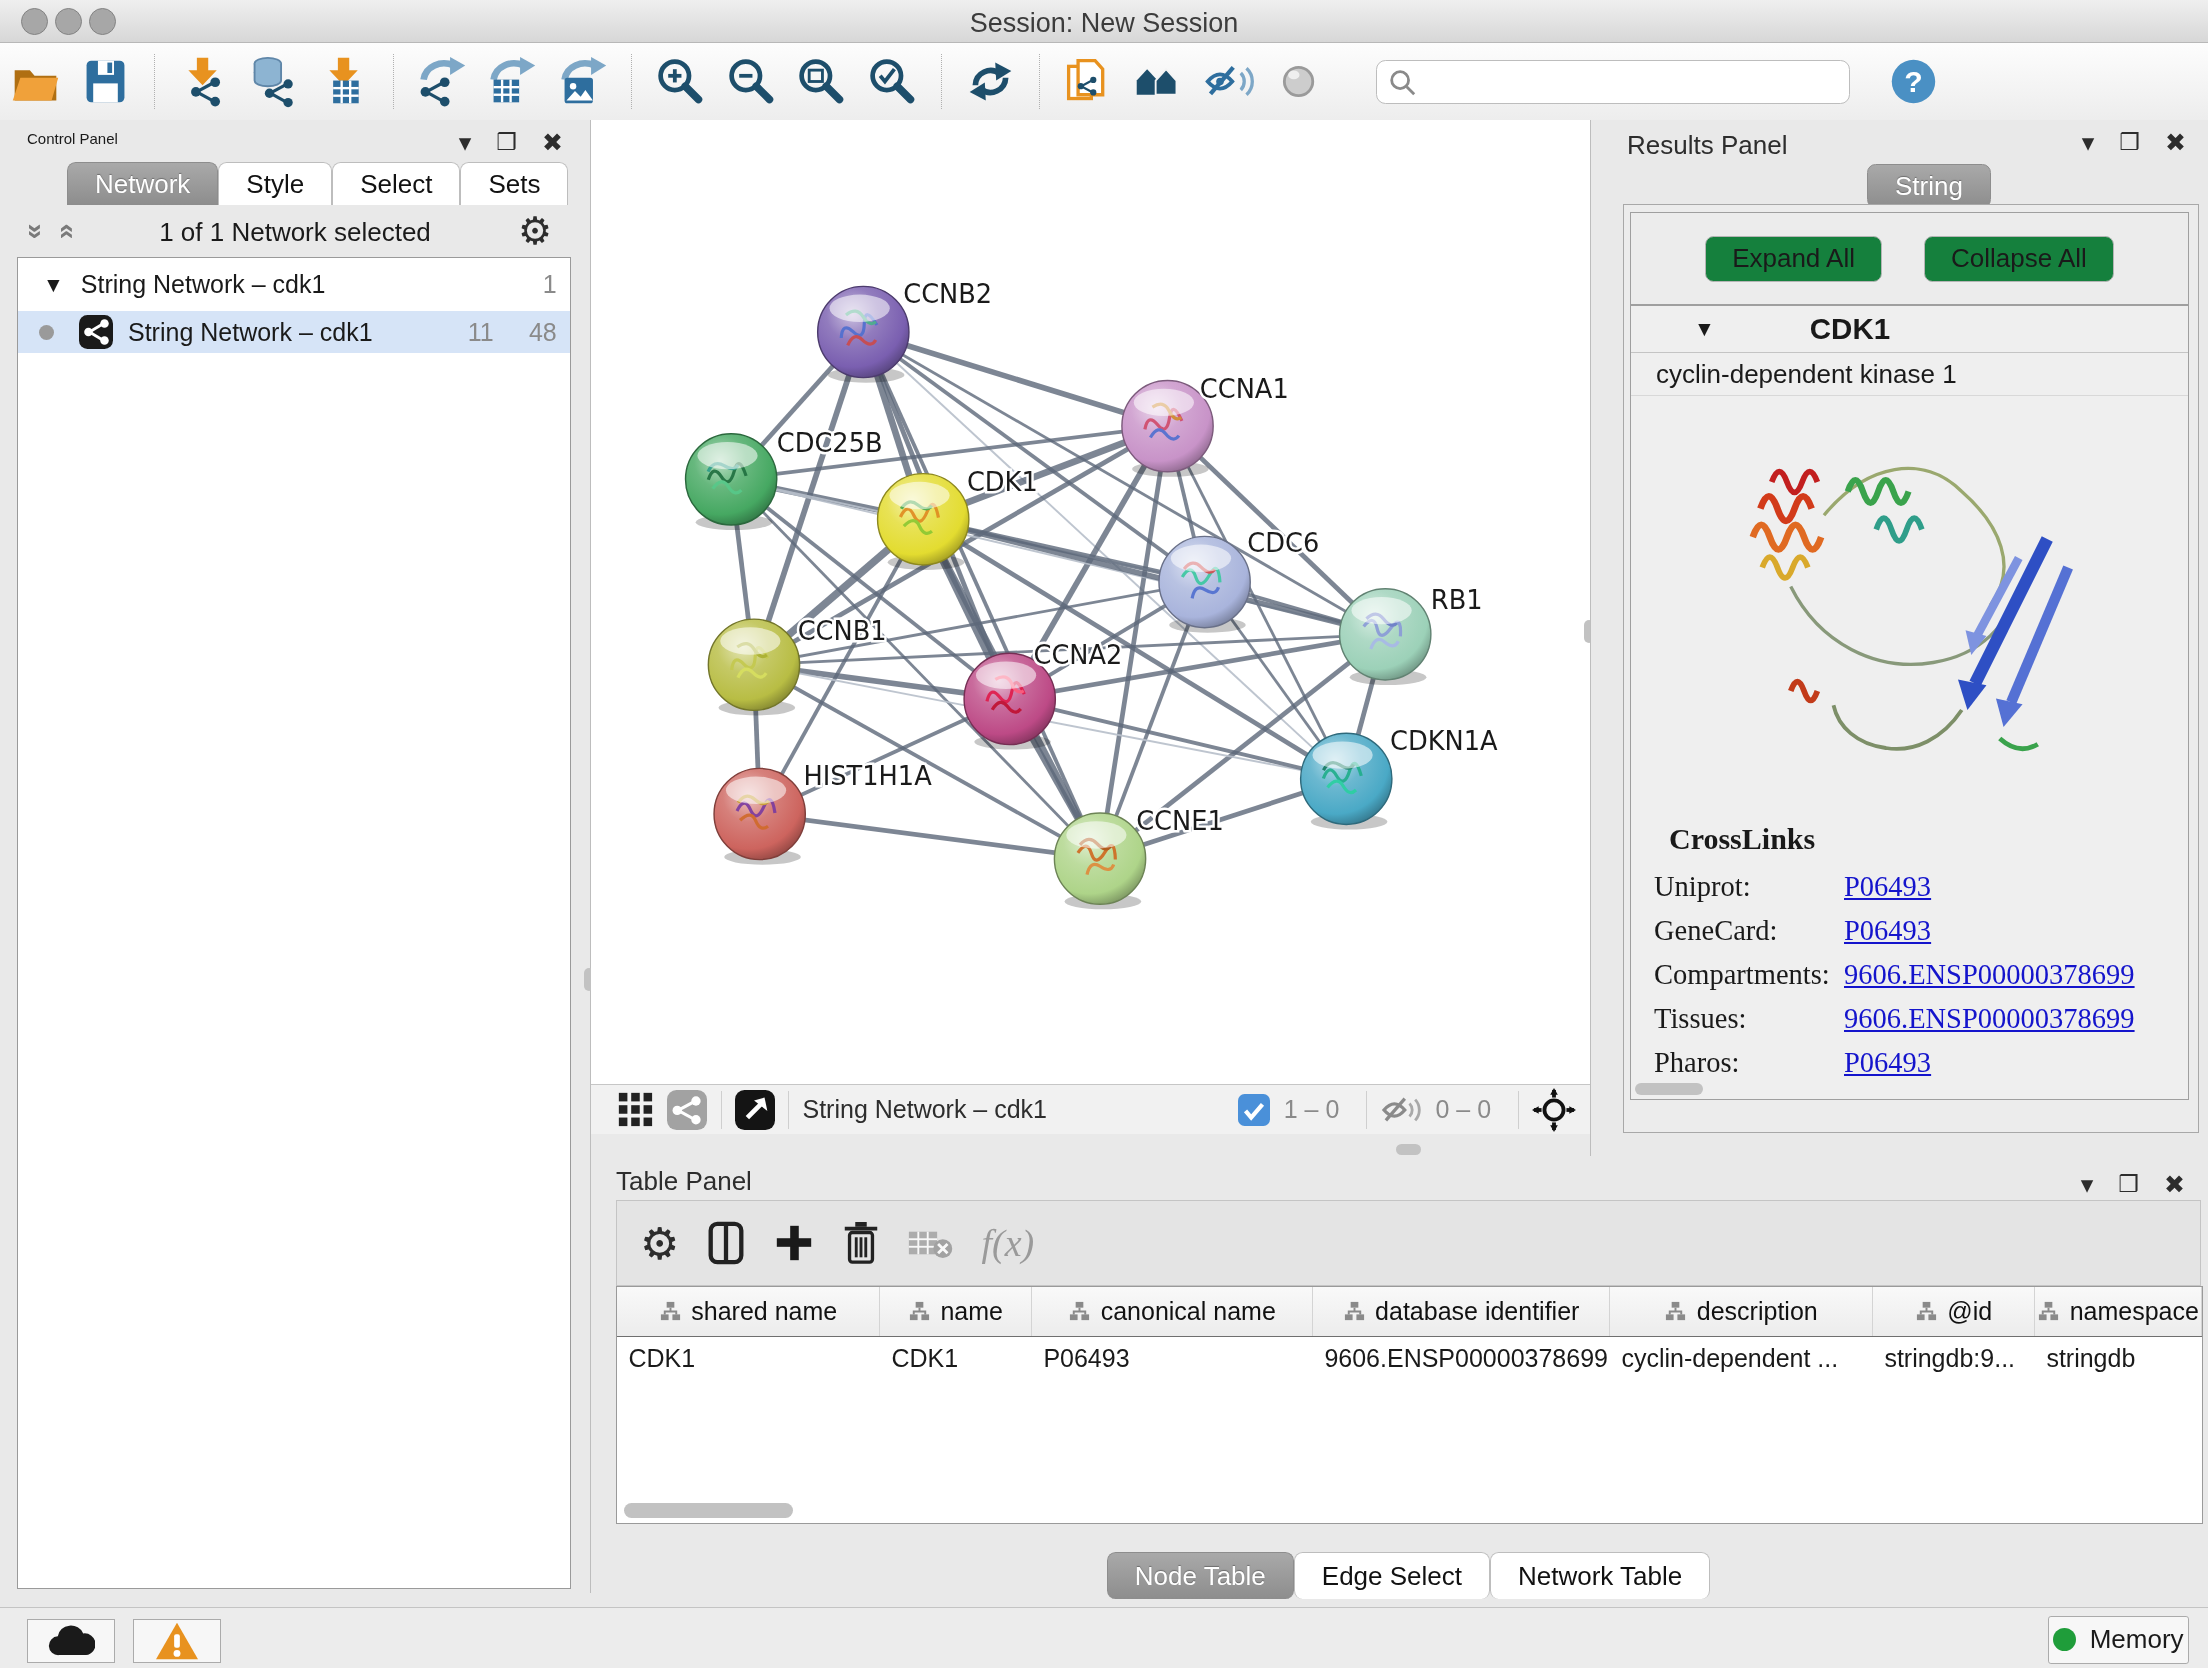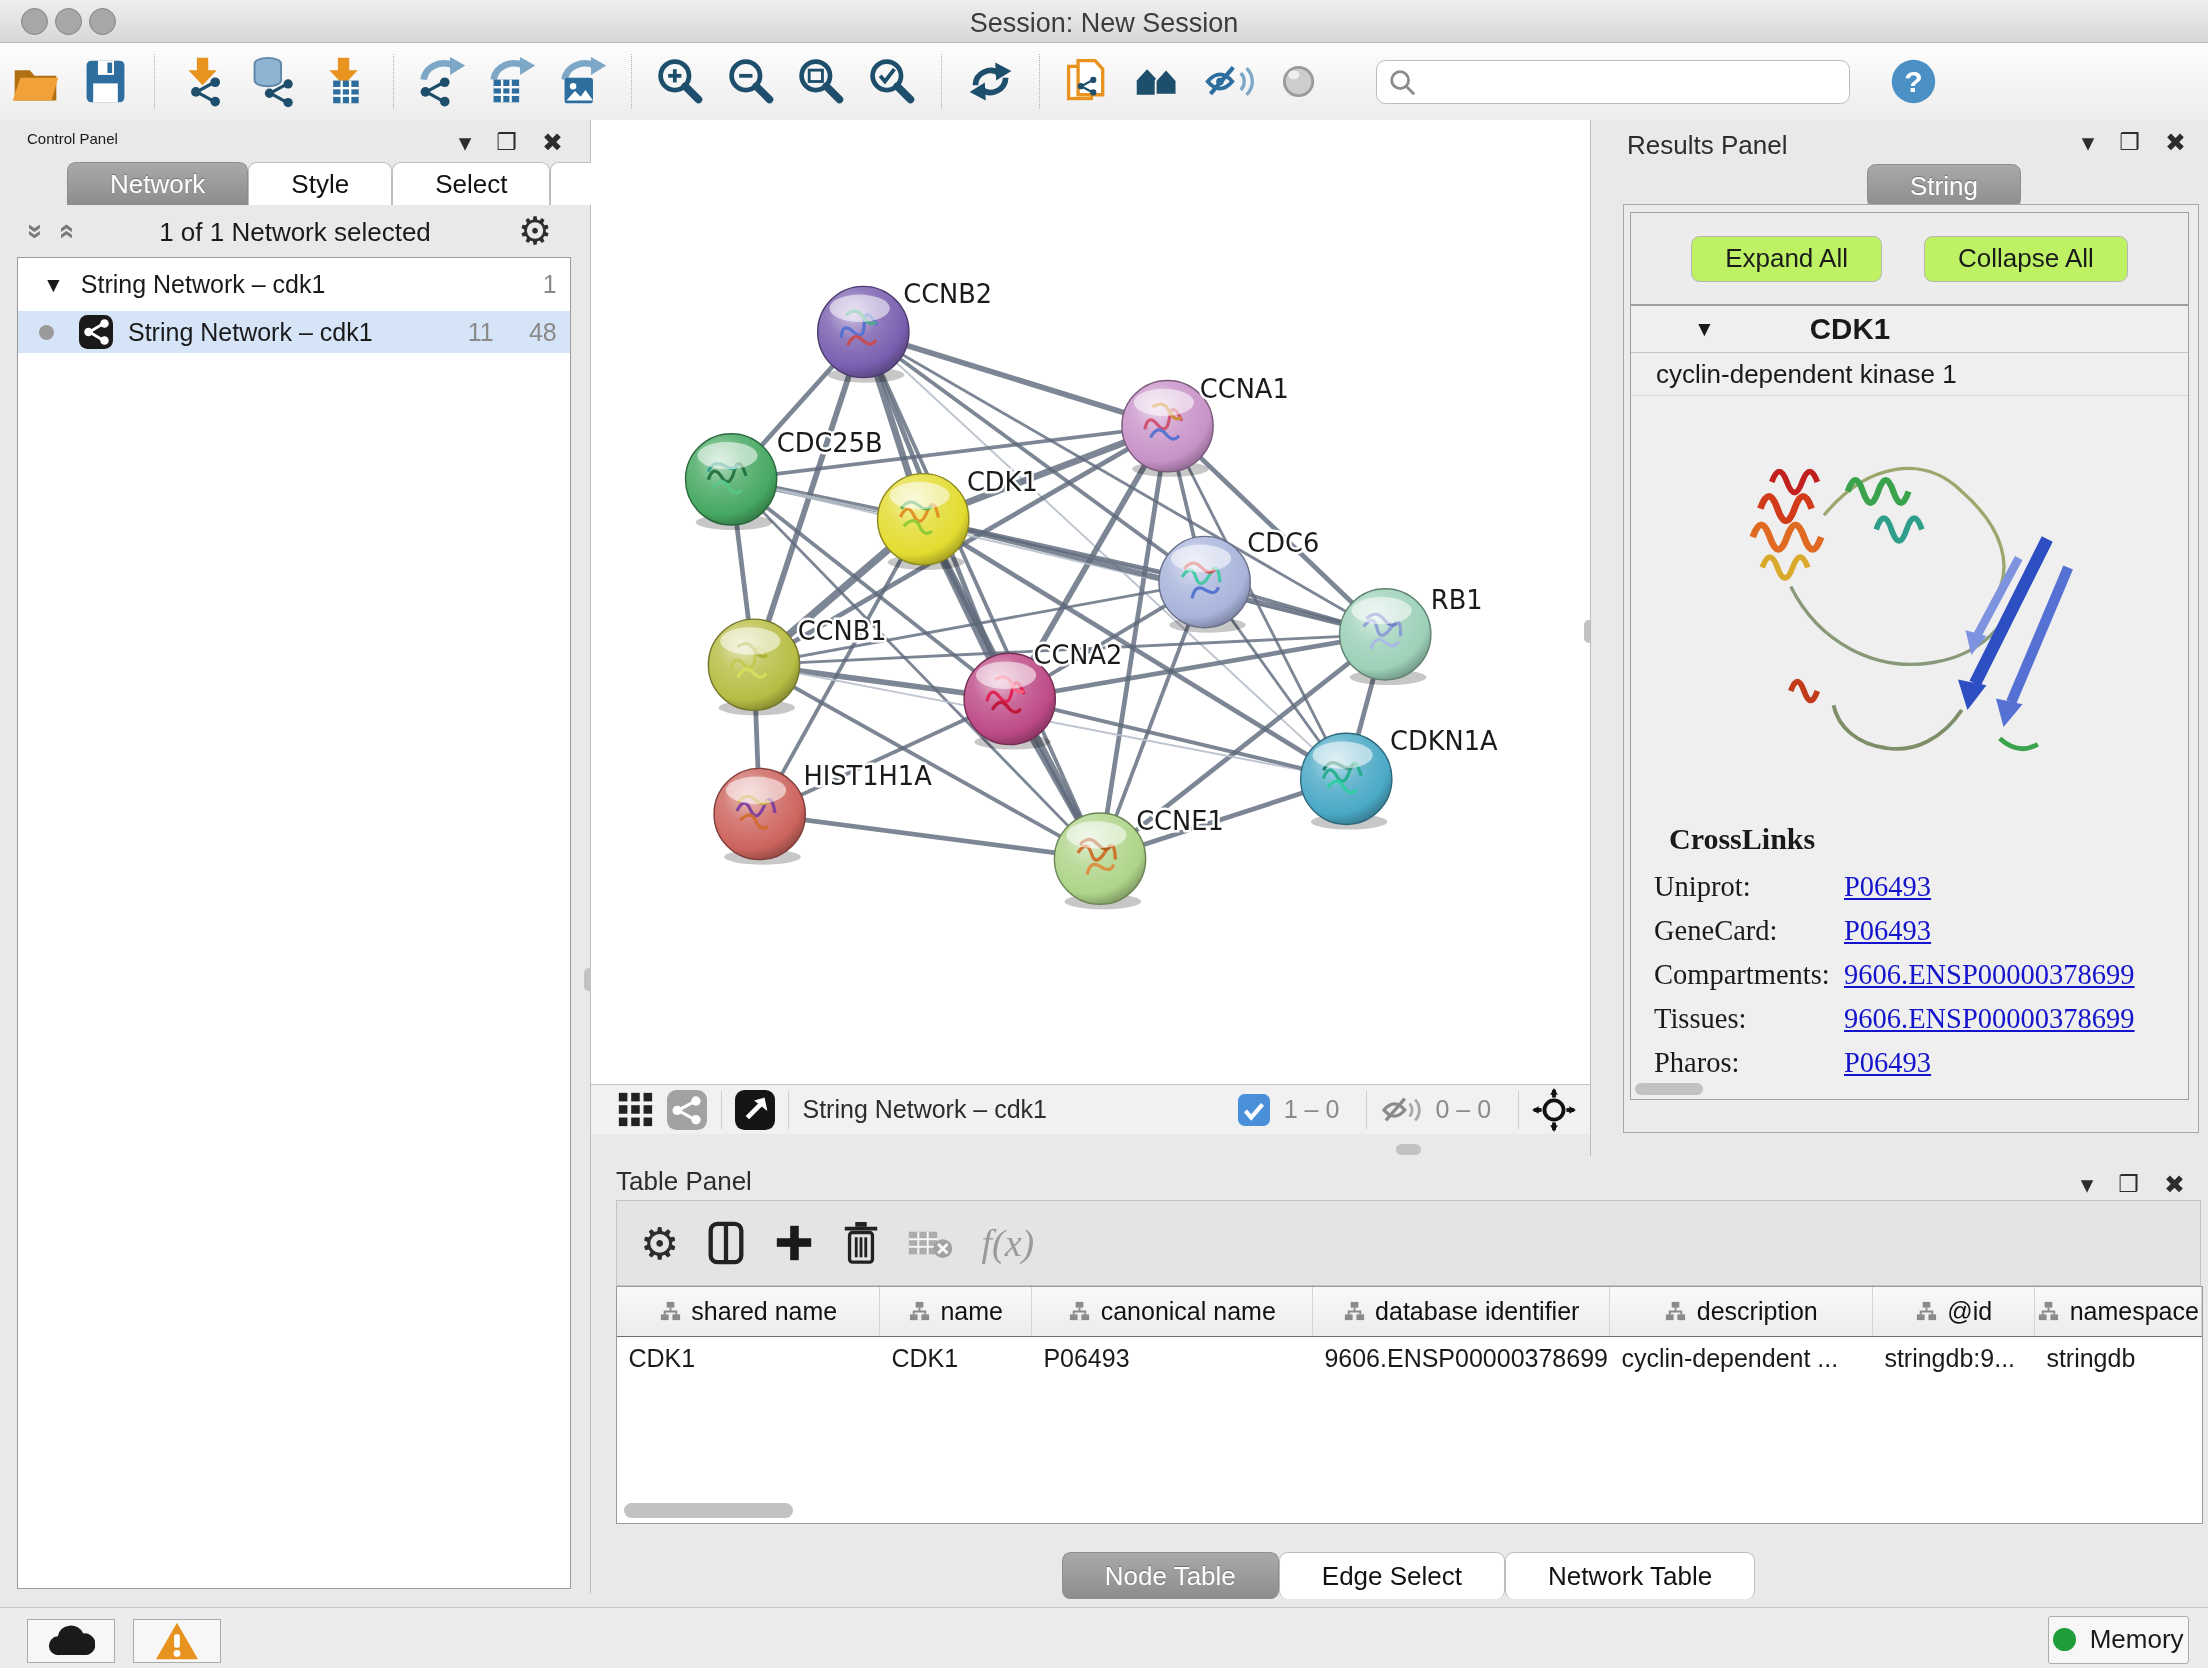--- a/index.html
+++ b/index.html
@@ -16,21 +16,21 @@
                 border-bottom:1px solid #b5b5b5;display:flex;align-items:center;}
   .tb-sep{width:0;height:55px;border-left:1.9px dotted #b0b0b0;margin:0 13.3px;}
   .tb-icon{width:59px;height:55px;display:flex;align-items:center;justify-content:center;margin:0 5.7px;}
   #search-wrap{display:flex;align-items:center;margin-left:42px;width:474px;height:44px;background:#fff;
                border:1px solid #bdbdbd;border-radius:9.5px;padding-left:9.5px;box-sizing:border-box;}
   #search-input{border:none;outline:none;font-size:25px;width:399px;background:transparent;}
   
   .panel-title{font-size:26px;color:#2d2d2d;}
   .panel-ctrls{display:flex;gap:25px;align-items:center;color:#2d2d2d;font-size:25px;}
   .ctrl-glyph{cursor:default;}
-  .tab{height:42px;display:flex;align-items:center;justify-content:center;padding:0 42px;
+  .tab{height:42px;display:flex;align-items:center;justify-content:center;padding:0 27px;
        font-size:26px;background:#fff;border:1px solid #bdbdbd;border-bottom:none;
        border-radius:8.6px 8.6px 0 0;color:#111;}
   .tab.active{background:linear-gradient(#a9a9a9,#8d8d8d);color:#fff;text-shadow:0 -1px 1px #6e6e6e;border-color:#8d8d8d;}
   .tab.pill{border-radius:8.6px;border-bottom:1px solid #8d8d8d;}
   
   #control-panel{left:0;top:120px;width:590px;height:1473px;background:#e9e9e9;border-right:1px solid #bdbdbd;}
   #cp-tree{left:17px;top:137px;width:552px;height:1330px;background:#fff;border:1px solid #9a9a9a;}
   .tree-row{display:flex;align-items:center;height:42px;font-size:25px;}
   .tree-row.selected{background:#d6e4f7;}
   .badge{color:#8a8a8a;}
@@ -40,21 +40,21 @@
   #net-toolbar{left:591px;top:1084px;width:1000px;height:49px;background:#f1f1f1;border-top:1px solid #c6c6c6;
                display:flex;align-items:center;font-size:25px;color:#8a8a8a;}
   .nt-sep{width:0;height:38px;border-left:1px solid #cfcfcf;margin:0 13.3px;}
   #net-divider{left:591px;top:1134px;width:1618px;height:28.5px;background:#e9e9e9;}
   .handle-pill{background:#c2c2c2;border-radius:7.6px;}
   
   #results-panel{left:1590px;top:120px;width:618px;height:1036px;background:#e9e9e9;border-left:1px solid #bdbdbd;}
   #rp-box{left:1623px;top:204px;width:574px;height:927px;border:1.9px solid #a8a8a8;background:#ececec;}
   #rp-buttons{left:1630px;top:212px;width:557px;height:91px;border:1px solid #9f9f9f;display:flex;align-items:center;
               justify-content:center;gap:42px;background:#ececec;}
-  .rp-btn{height:44px;padding:0 33px;background:#bef264;border:1px solid #b5b5b5;border-radius:8.6px;
+  .rp-btn{height:44px;padding:0 26px;background:#15803d;border:1px solid #b5b5b5;border-radius:8.6px;
           font-size:26px;display:flex;align-items:center;}
   #gene-box{left:1630px;top:305px;width:557px;height:793px;border:1px solid #9f9f9f;background:#efefef;}
   #gene-header{height:46px;display:flex;align-items:center;border-bottom:1px solid #c4c4c4;}
   #gene-desc{height:42px;display:flex;align-items:center;font-size:26px;padding-left:25px;border-bottom:1px solid #d8d8d8;}
   #crosslinks{font-family:"Liberation Serif","DejaVu Serif",serif;font-size:28.5px;}
   .cl-row{display:flex;height:44px;align-items:center;}
   .cl-label{width:190px;padding-left:23px;}
   .cl-link{color:#1414cc;text-decoration:underline;}
   
   #table-panel-title{left:616px;top:1166px;}

